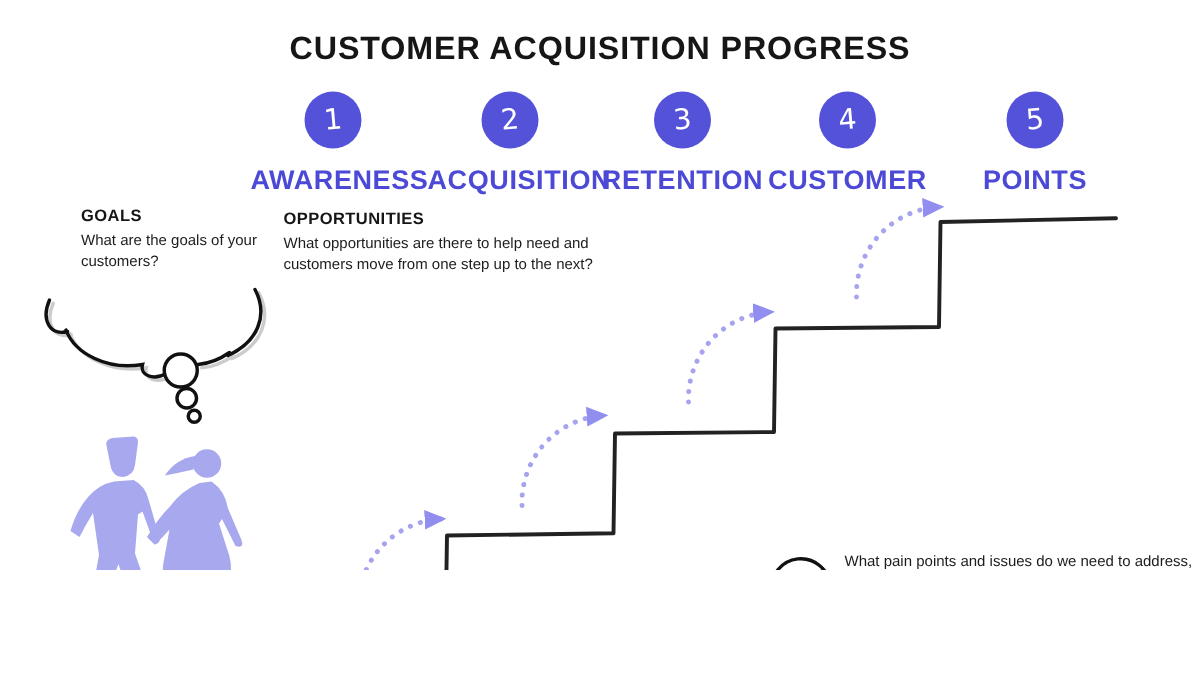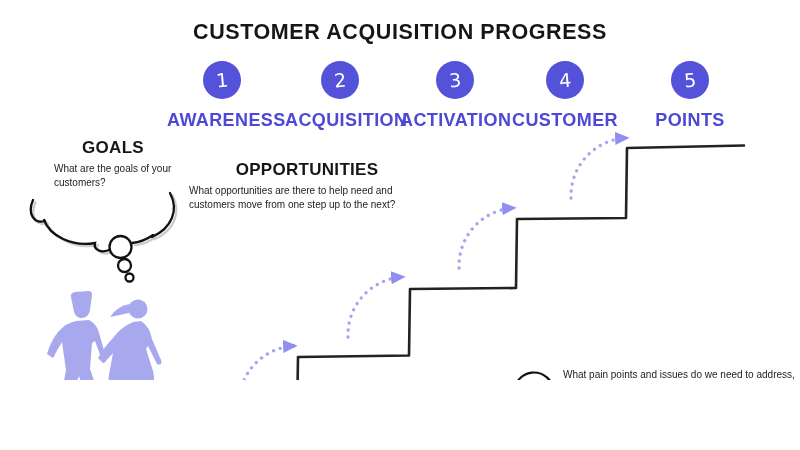--- a/index.html
+++ b/index.html
@@ -20,27 +20,26 @@
   .step .num{
     color:#fff;font-size:19px;font-weight:400;transform:rotate(-5deg);
     font-family:"DejaVu Sans",sans-serif;
   }
   .step .lbl{
     margin-top:11px;font-size:18px;font-weight:700;letter-spacing:.4px;
     color:var(--step-label,#4b49d6);
   }
   .textblock{position:absolute;}
   .textblock h3{
-    margin:0 0 4px 0;font-size:17px;font-weight:700;letter-spacing:.3px;
+    margin:0 0 4px 0;font-size:11px;font-weight:700;letter-spacing:.3px;
     color:var(--ink,#161616);
-    text-align:center;
   }
   .textblock p{margin:0;font-size:10px;line-height:1.42;font-weight:400;color:#1c1c1c;}
   #goals{left:54px;top:138px;width:118px;}
-  #opportunities{left:189px;top:140px;width:236px;margin-top:20px;}
+  #opportunities{left:189px;top:140px;width:236px;}
   #painpoints{left:563px;top:368px;width:236px;}
   svg.overlay{position:absolute;left:0;top:0;}
   .stairs{fill:none;stroke:var(--stair-line,#222);stroke-width:2.6;stroke-linejoin:round;stroke-linecap:round;}
   .arrow{fill:none;stroke:var(--arrow-dots,#a6a3ef);stroke-width:3.3;stroke-linecap:round;stroke-dasharray:0.1 6.9;}
   .arrhead{fill:var(--arrow-head,#918ef0);}
   .cloud{fill:none;stroke:#111;stroke-width:2.3;stroke-linecap:round;}
   .cloudfill{fill:#fff;stroke:#111;stroke-width:2.3;}
   .cloudshadow{fill:none;stroke:#cccccc;stroke-width:2.3;stroke-linecap:round;}
   .person{fill:var(--silhouette,#a8a8ef);stroke:none;}
   .face{fill:#fff;stroke:#111;stroke-width:2.2;stroke-linecap:round;}
@@ -134,21 +133,21 @@
   <div class="step" style="left:285px">
     <div class="circle">
       <span class="num">2</span>
     </div>
     <div class="lbl">ACQUISITION</div>
   </div>
   <div class="step" style="left:400px">
     <div class="circle">
       <span class="num">3</span>
     </div>
-    <div class="lbl">ACTIVATION</div>
+    <div class="lbl">RETENTION</div>
   </div>
   <div class="step" style="left:510px">
     <div class="circle">
       <span class="num">4</span>
     </div>
     <div class="lbl">CUSTOMER</div>
   </div>
   <div class="step" style="left:635px">
     <div class="circle">
       <span class="num">5</span>

